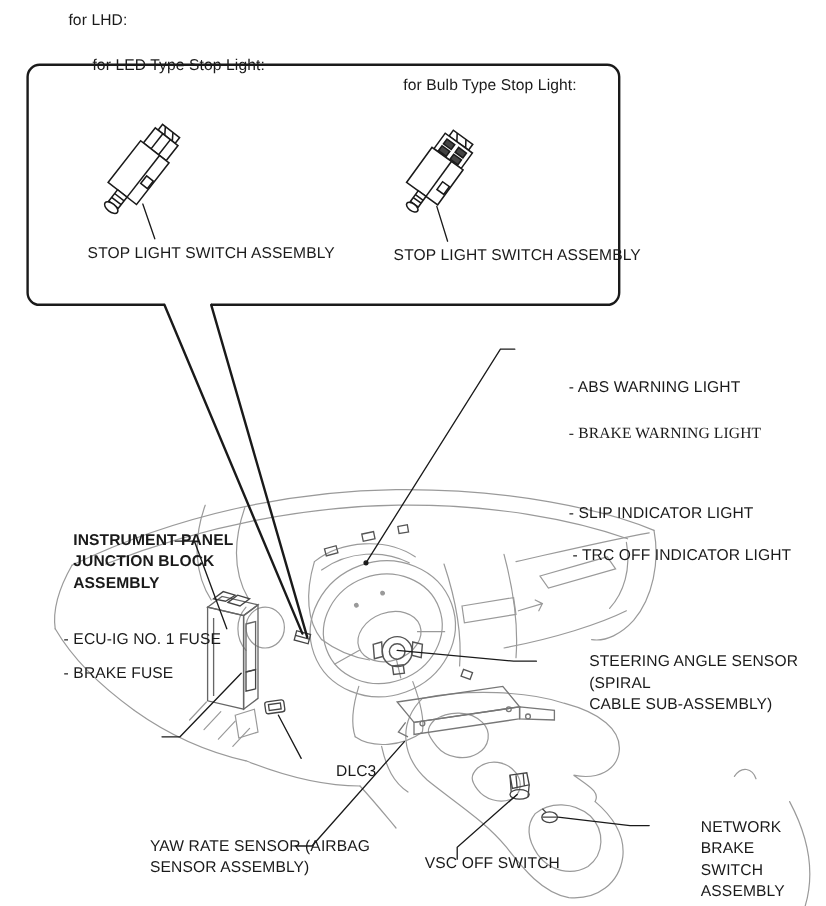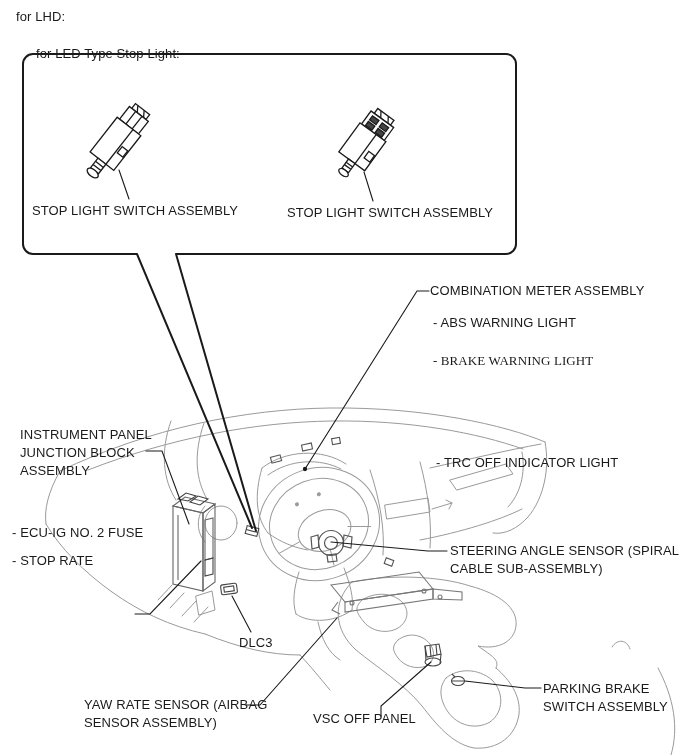--- a/index.html
+++ b/index.html
@@ -4,21 +4,21 @@
 <style>
   html,body{margin:0;padding:0;background:#fff;}
   #stage{
     position:relative;width:688px;height:755px;background:#fff;
     font-family:"Liberation Sans","DejaVu Sans",sans-serif;
     color:#1a1a1a;overflow:hidden;
   }
   #art{position:absolute;left:0;top:0;width:688px;height:755px;}
   .label{
     position:absolute;font-size:13px;line-height:18px;
-    white-space:pre-line;letter-spacing:.1px;color:#1a1a1a;
+    white-space:pre-line;letter-spacing:.1px;color:#1a1a1a;margin-left:41px;
   }
 </style>
 </head>
 <body>
 
 <div id="stage">
 
   <svg id="art" viewBox="0 0 688 755" xmlns="http://www.w3.org/2000/svg">
 
     <g fill="none" stroke="#9a9a9a" stroke-width="1" stroke-linecap="round">
@@ -189,50 +189,51 @@
       <path d="M381,716 L381,706 L431,662"></path>
       <path d="M447,551 L428,551 L331,542"></path>
       <path d="M541,688 L525,688 L465,681"></path>
     </g>
   </svg>
 
   <div class="label" style="left:16px;top:8px;">for LHD:</div>
 
   <div class="label" style="left:36px;top:45px;">for LED Type Stop Light:</div>
 
+  <div class="label" style="left:295px;top:62px;">for Bulb Type Stop Light:</div>
 
   <div class="label" style="left:32px;top:202px;">STOP LIGHT SWITCH ASSEMBLY</div>
 
   <div class="label" style="left:287px;top:204px;">STOP LIGHT SWITCH ASSEMBLY</div>
 
-  <div class="label" style="left:430px;top:282px;">COMBINATION METER ASSEMBLY</div>
 
   <div class="label" style="left:433px;top:314px;">- ABS WARNING LIGHT</div>
 
   <div class="label" style="left:433px;top:352px;font-family:Liberation Serif, serif;">- BRAKE WARNING LIGHT</div>
 
 
+  <div class="label" style="left:433px;top:419px;">- SLIP INDICATOR LIGHT</div>
 
   <div class="label" style="left:436px;top:454px;text-align:right;">- TRC OFF INDICATOR LIGHT</div>
 
-  <div class="label" style="left:20px;top:426px;">INSTRUMENT PANEL
+  <div class="label" style="left:20px;top:441px;font-weight:bold;">INSTRUMENT PANEL
 JUNCTION BLOCK
 ASSEMBLY</div>
 
-  <div class="label" style="left:12px;top:524px;">- ECU-IG NO. 2 FUSE</div>
-
-  <div class="label" style="left:12px;top:552px;">- STOP RATE</div>
+  <div class="label" style="left:12px;top:524px;">- ECU-IG NO. 1 FUSE</div>
+
+  <div class="label" style="left:12px;top:552px;">- BRAKE FUSE</div>
 
 
   <div class="label" style="left:239px;top:634px;">DLC3</div>
 
   <div class="label" style="left:84px;top:696px;">YAW RATE SENSOR (AIRBAG
 SENSOR ASSEMBLY)</div>
 
-  <div class="label" style="left:313px;top:710px;">VSC OFF PANEL</div>
+  <div class="label" style="left:313px;top:710px;">VSC OFF SWITCH</div>
 
   <div class="label" style="left:450px;top:542px;">STEERING ANGLE SENSOR (SPIRAL
 CABLE SUB-ASSEMBLY)</div>
 
-  <div class="label" style="left:543px;top:680px;">PARKING BRAKE
+  <div class="label" style="left:543px;top:680px;">NETWORK BRAKE
 SWITCH ASSEMBLY</div>
 
 </div>
 
 </body></html>

